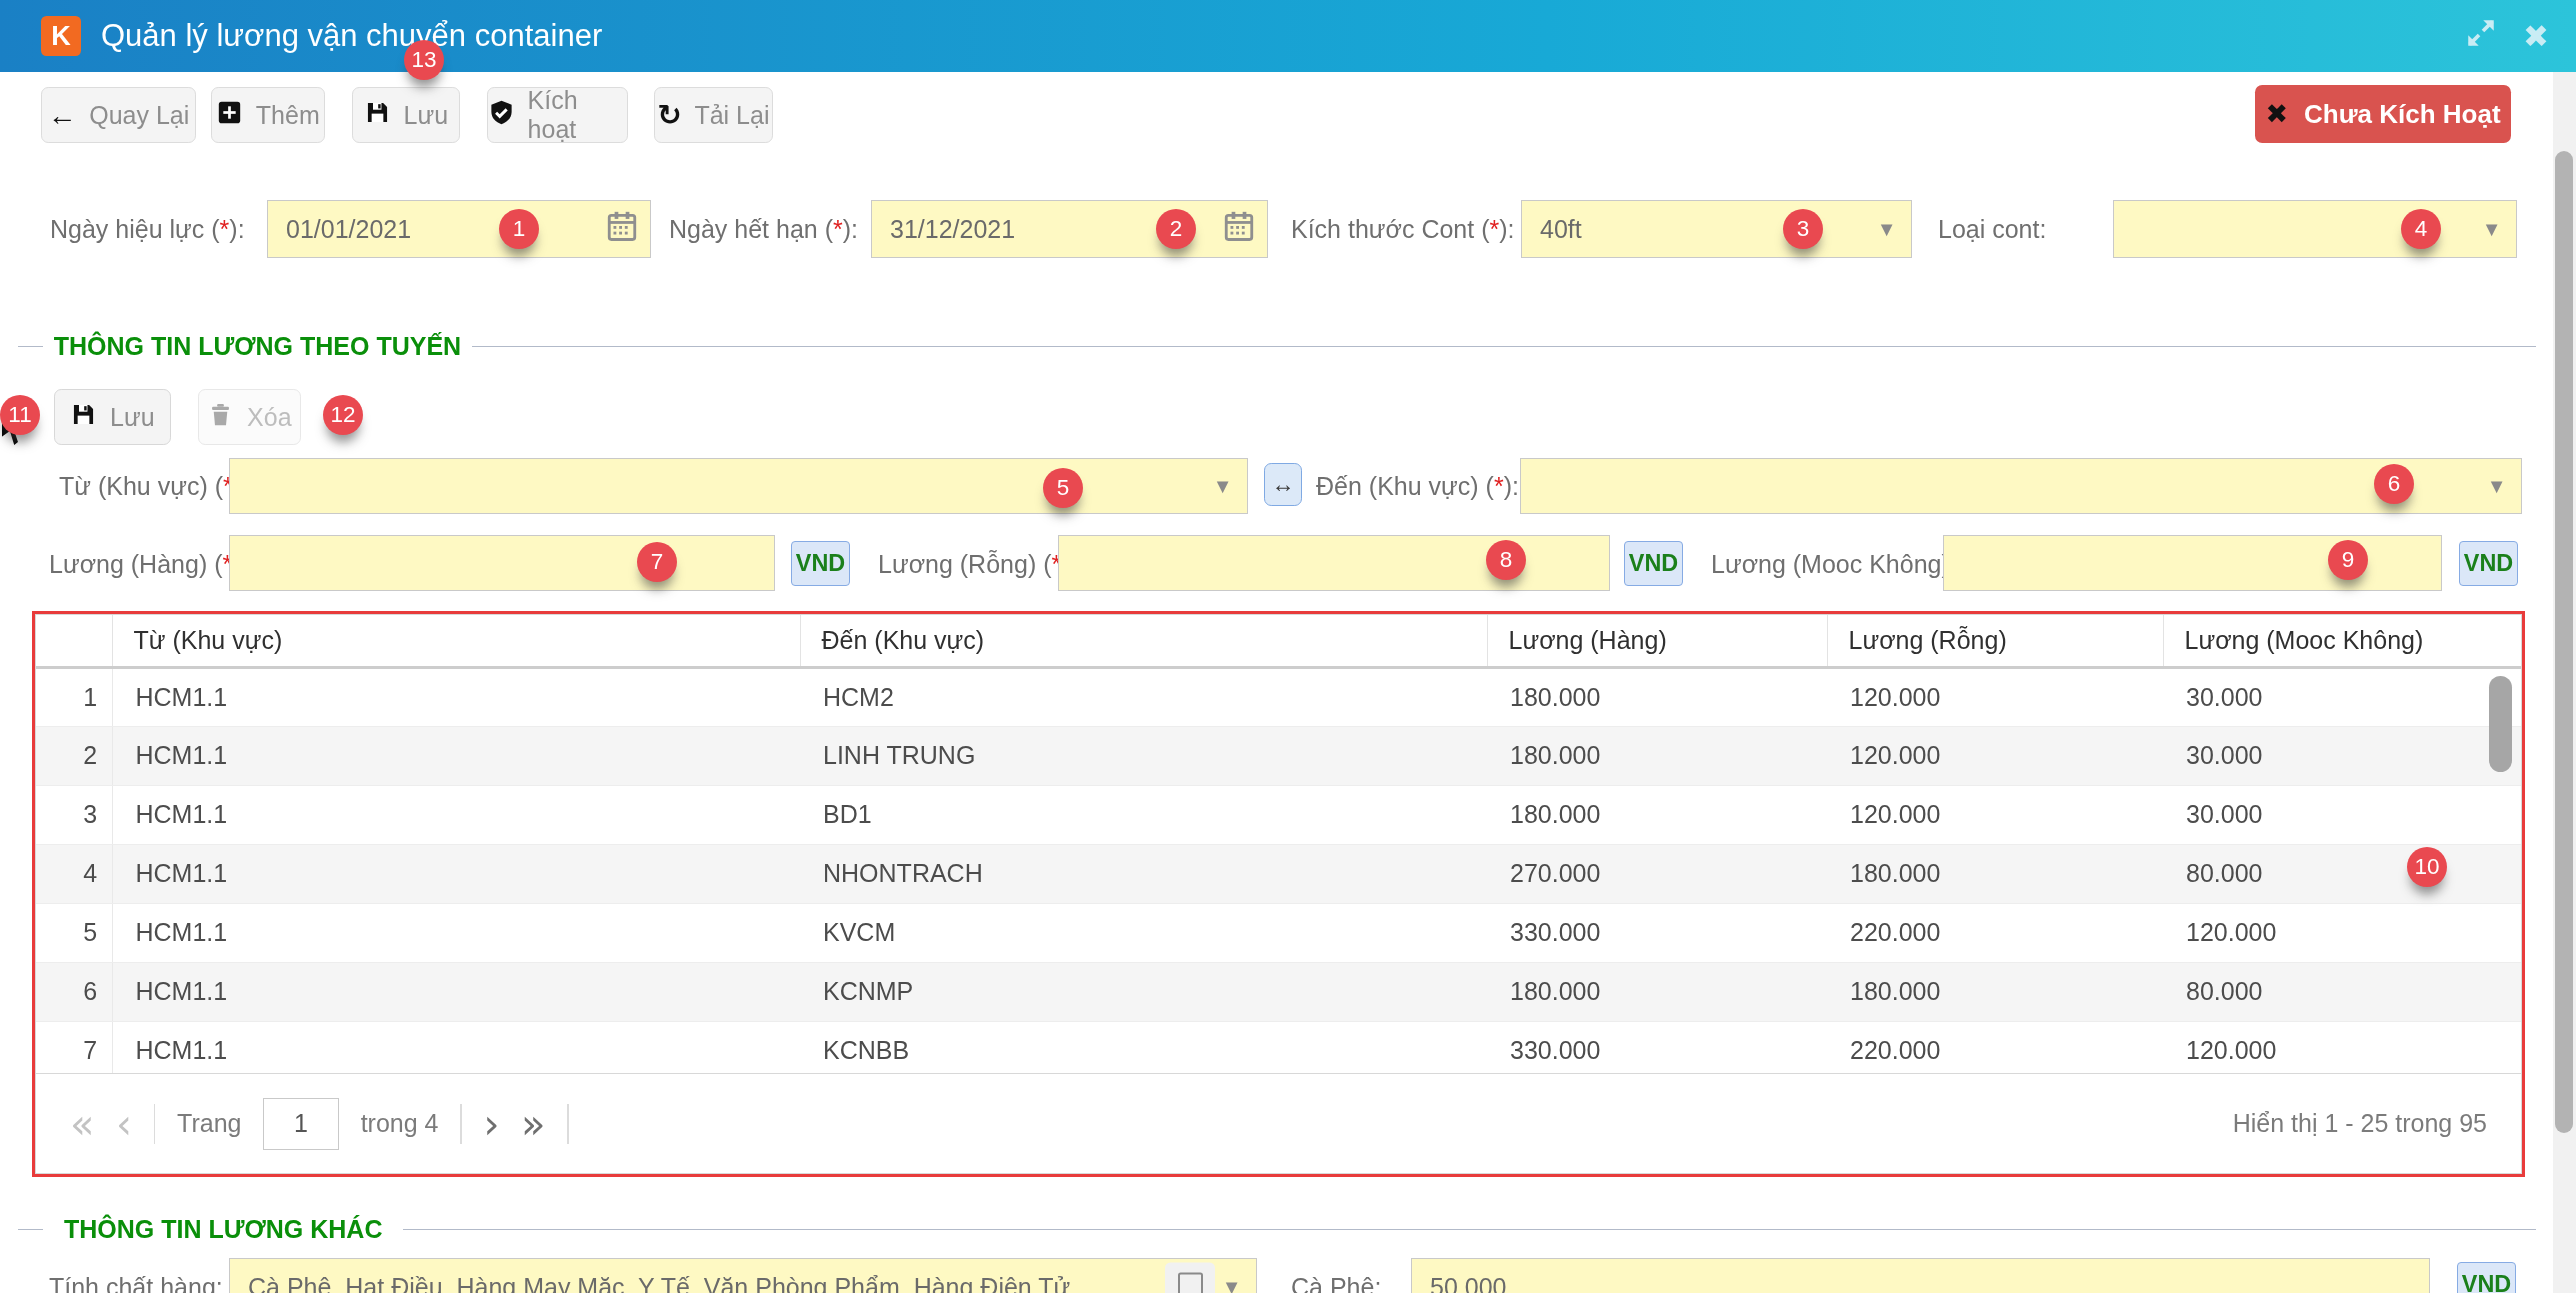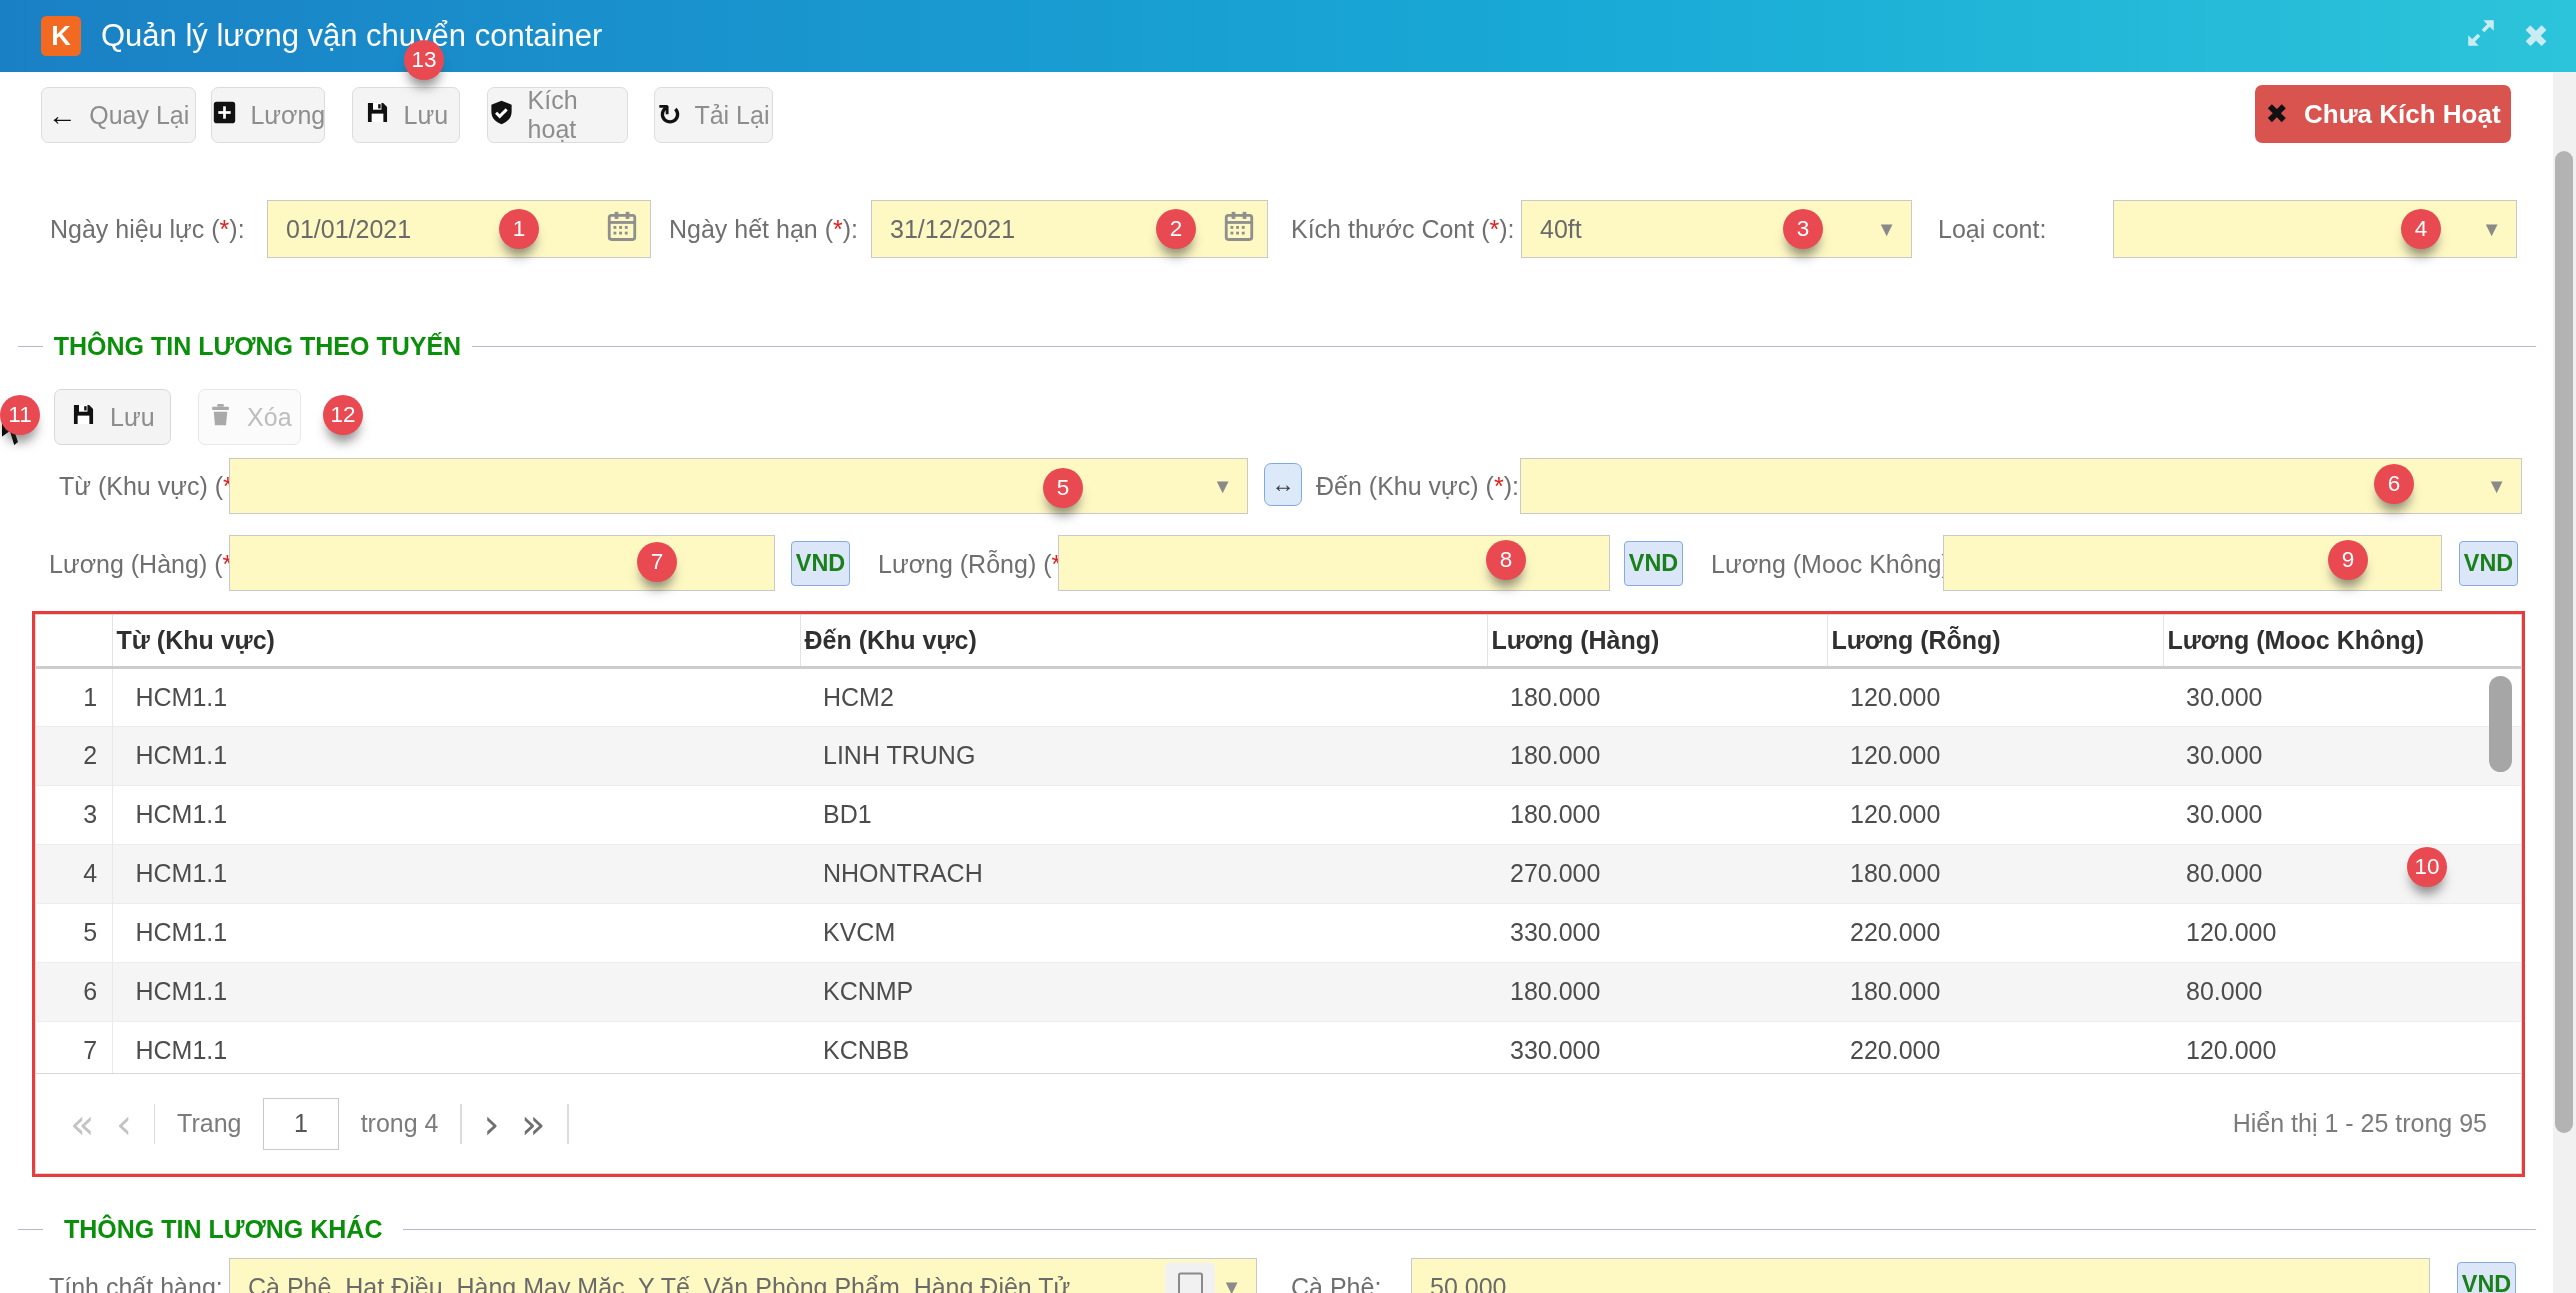--- a/index.html
+++ b/index.html
@@ -86,22 +86,22 @@
     display:flex; align-items:center; justify-content:center; }
   #vnd1{left:791px;top:541px} #vnd2{left:1624px;top:541px} #vnd3{left:2459px;top:541px}
   #vnd4{left:2457px;top:1262px}
 
   
   #tablebox { position:absolute; left:32px; top:611px; width:2493px; height:566px;
     border:3.6px solid #e83b3b; background:#fff; }
   .tb-inner { width:100%; height:100%; border:1.8px solid #d8d8d8; display:flex; flex-direction:column; }
   .grid-wrap { height:458px; overflow:hidden; }
   table { width:100%; border-collapse:collapse; table-layout:fixed; }
-  th { height:52px; background:#fff; font-weight:bold; color:#303030; text-align:left;
-    padding-left:4px; border-right:1.8px solid #e3e3e3; border-bottom:3.6px solid #cdcdcd; font-size:25px; }
+  th { height:52px; background:#fff; font-weight:normal; color:#303030; text-align:left;
+    padding-left:21px; border-right:1.8px solid #e3e3e3; border-bottom:3.6px solid #cdcdcd; font-size:25px; }
   th:last-child { border-right:none; }
   td { height:59px; padding-left:23px; color:#4c4c4c; font-size:25px; border-bottom:1.8px solid #ededed; }
   td.col0 { text-align:right; padding:0 14.4px 0 0; border-right:1.8px solid #e9e9e9; }
   tbody tr:nth-child(even) { background:#f5f5f5; }
   .col0{width:76px} .col1{width:688px} .col2{width:687px} .col3{width:340px} .col4{width:336px}
 
   .pager { flex:1; border-top:1.8px solid #d8d8d8; display:flex; align-items:center;
     padding:0 34px; gap:21.6px; color:#7b7b7b; }
   .pg-ic { font-size:40px; line-height:0.8; font-family:"DejaVu Sans",sans-serif; }
   .pg-dis { color:#c3c3c3; } .pg-en { color:#6f6f6f; }
@@ -154,21 +154,21 @@
     <span>Quay Lại</span>
   </div>
   <div class="tbtn" id="btn-add">
     <span>
       <svg width="27" height="27" viewBox="0 0 24 24">
           <rect x="2.5" y="2.5" width="19" height="19" rx="2.5" fill="#111"></rect>
           <rect x="10.8" y="6.5" width="2.4" height="11" fill="#fff"></rect>
           <rect x="6.5" y="10.8" width="11" height="2.4" fill="#fff"></rect>
         </svg>
     </span>
-    <span>Lương</span>
+    <span>Thêm</span>
   </div>
   <div class="tbtn" id="btn-save">
     <span>
       <svg width="27" height="27" viewBox="0 0 24 24">
           <path d="M3.5 3.5h13.5l3.5 3.5v13.5H3.5z" fill="#111"></path>
           <rect x="8" y="3.5" width="7.5" height="6" fill="#fff"></rect>
           <rect x="12.6" y="4.6" width="2.2" height="3.8" fill="#111"></rect>
           <rect x="6.8" y="13" width="10.4" height="7.5" fill="#fff"></rect>
         </svg>
     </span>

